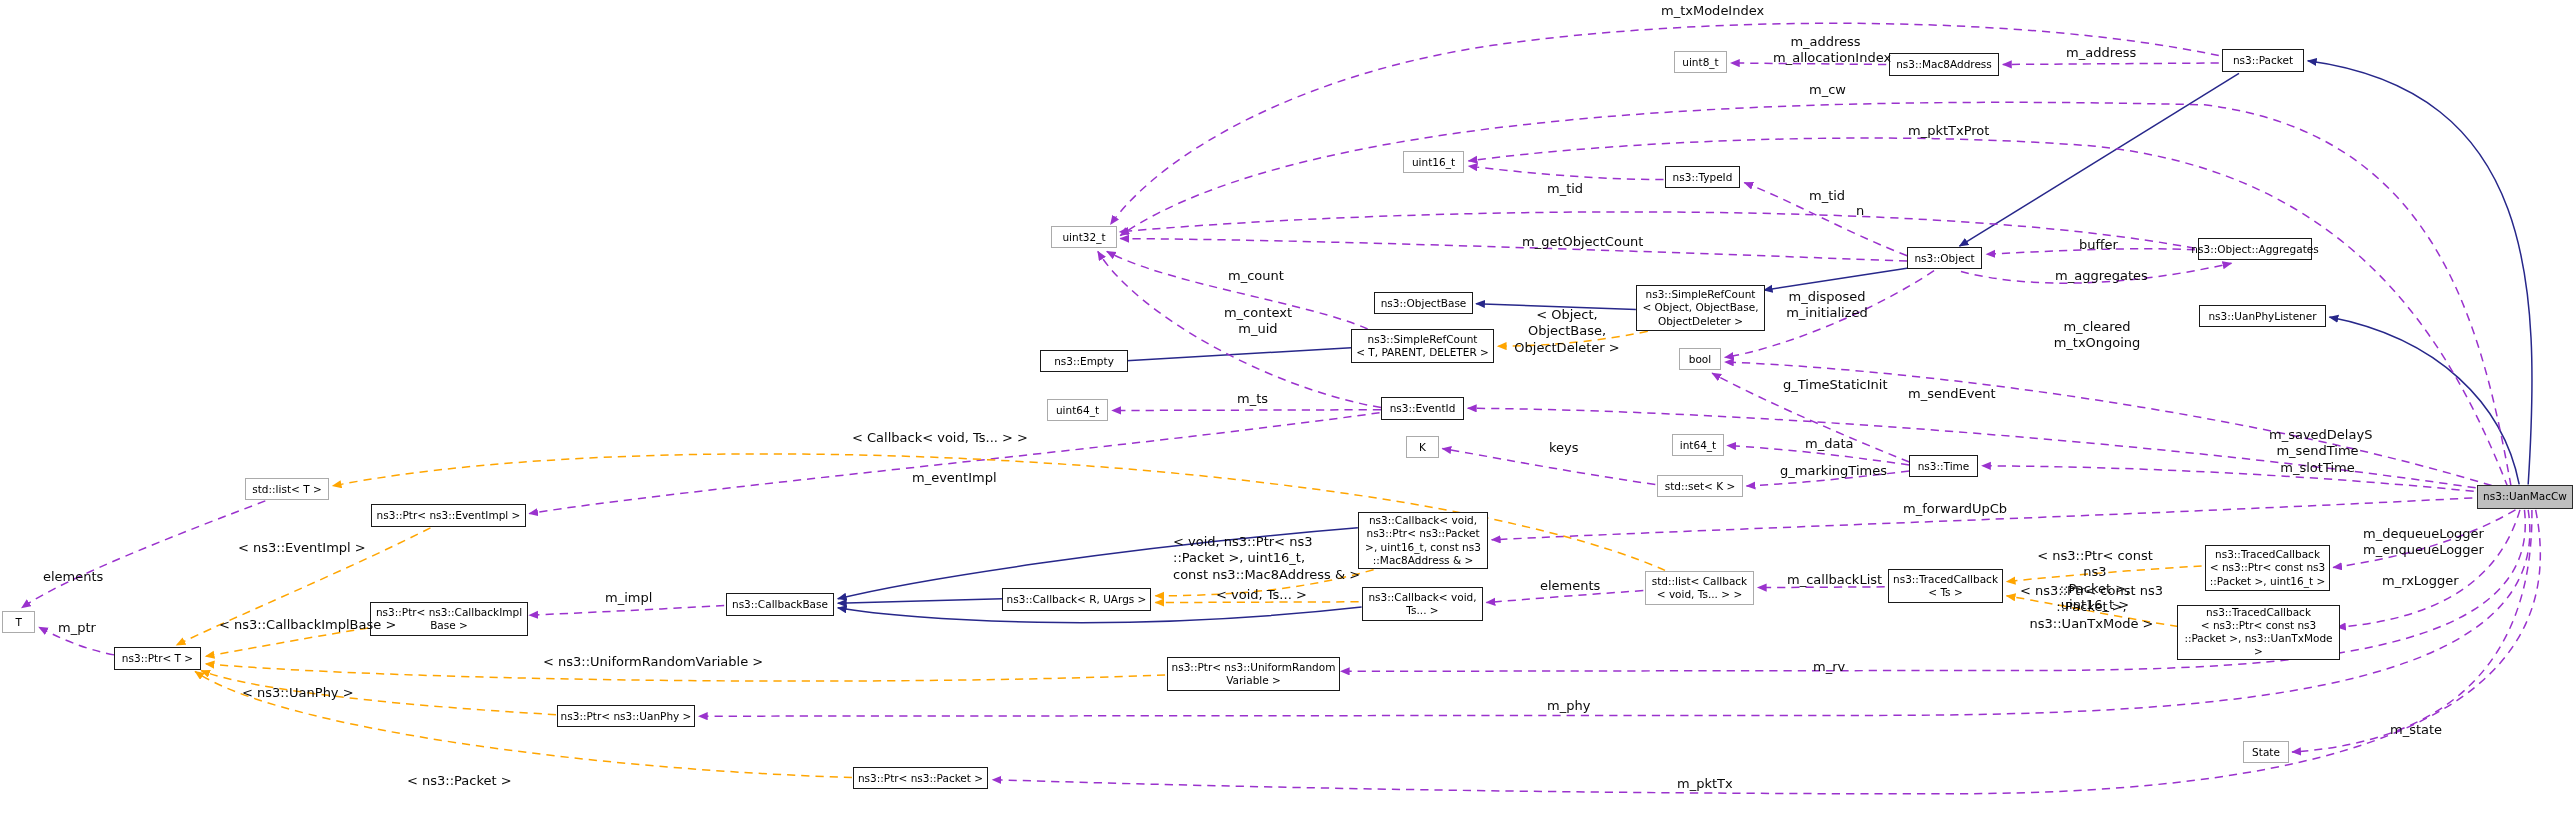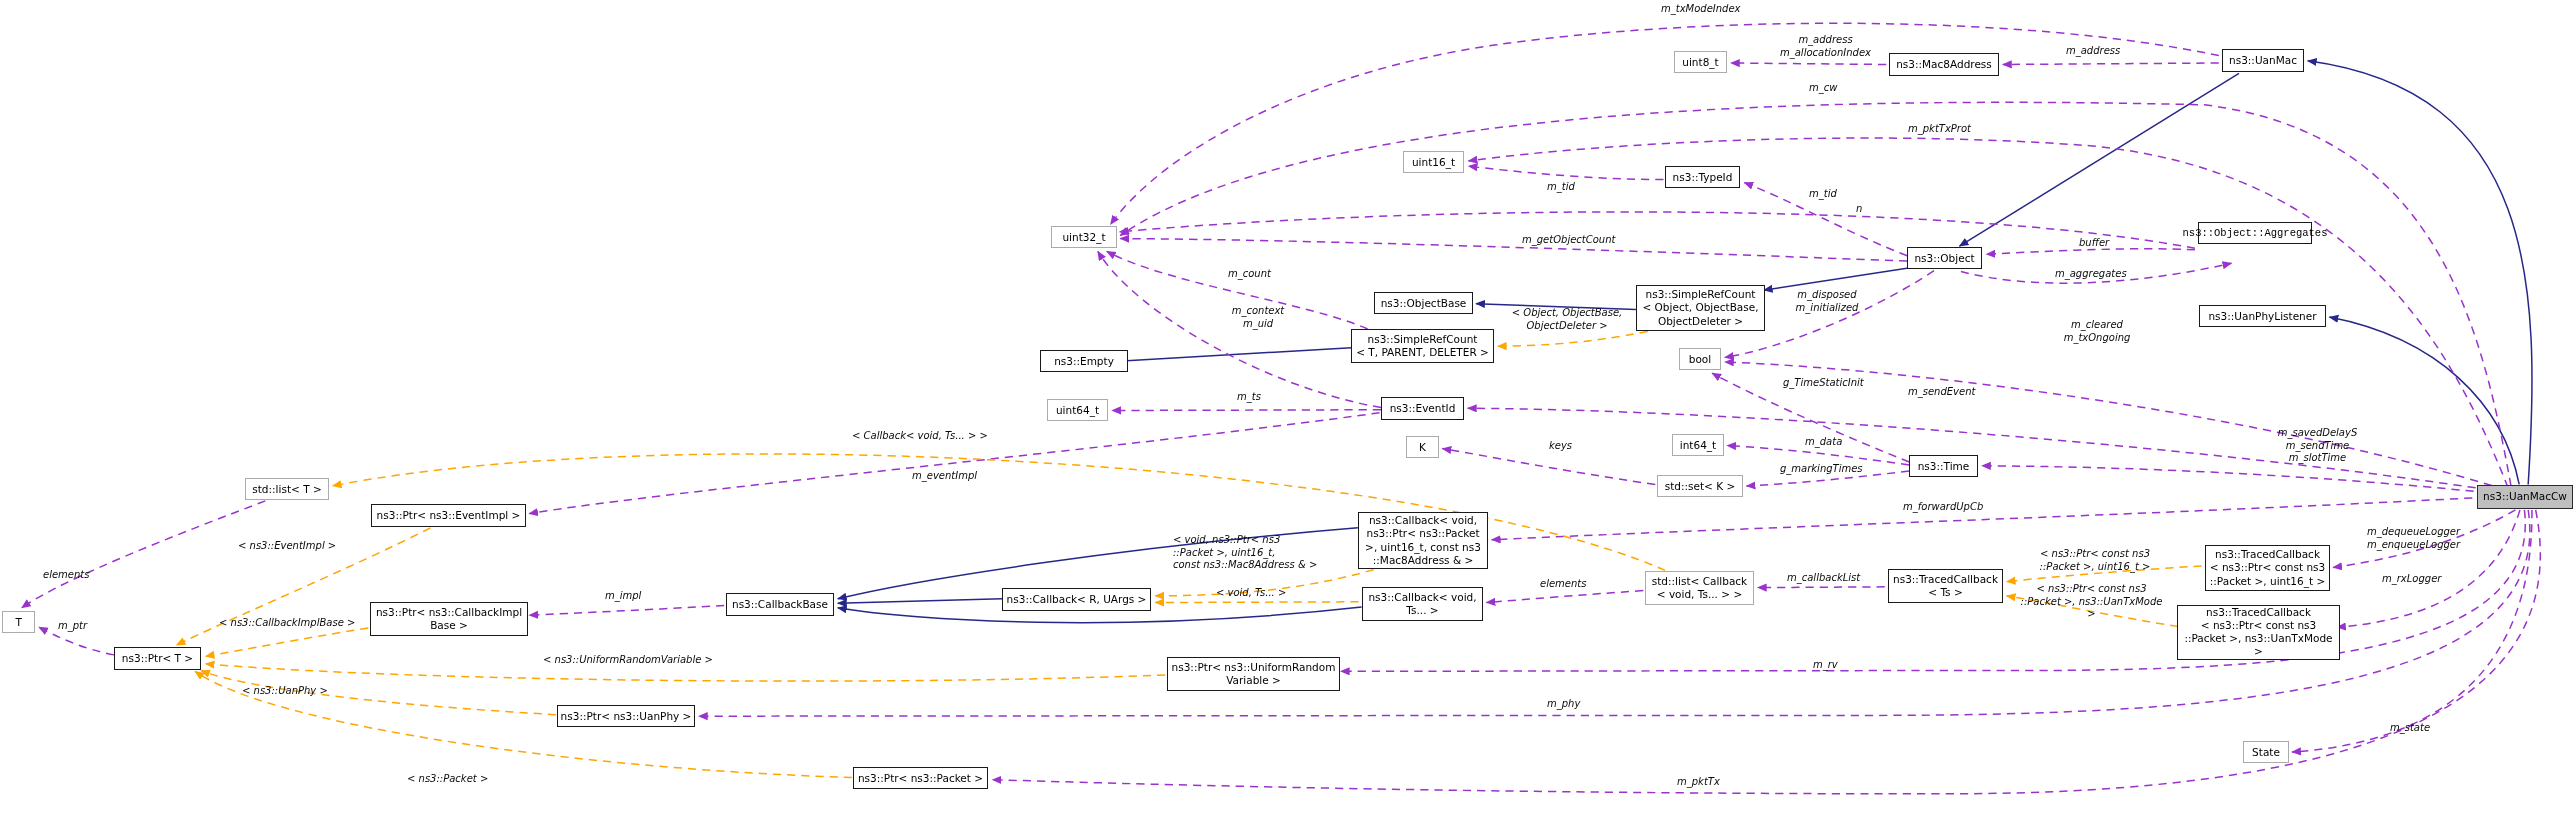--- a/index.html
+++ b/index.html
@@ -9,21 +9,21 @@
   .edge{fill:none;stroke-width:2;}
   .edge.inh{stroke:#27278a;}
   .edge.use{stroke:#9a32cd;stroke-dasharray:11,8;}
   .edge.tpl{stroke:#ffa500;stroke-dasharray:11,8;}
   .node{position:absolute;display:flex;align-items:center;justify-content:center;
         text-align:center;white-space:pre-line;box-sizing:border-box;background:#fff;
         font-size:10.5px;line-height:1.25;color:#000;padding:0 1.5px;}
   .node.doc{border:1.2px solid #1a1a1a;}
   .node.ext{border:1px solid #ababab;}
   .node.main{border:1.3px solid #2b2b2b;background:#bfbfbf;}
-  .elabel{position:absolute;white-space:pre-line;font-size:10px;line-height:1.25;color:#0a0a0a;font-style:italic;}
+  .elabel{position:absolute;white-space:pre-line;font-size:13px;line-height:1.25;color:#0a0a0a;}
   .elabel.center{text-align:center;}
 </style>
 </head>
 <body>
 
 <div id="canvas">
   <svg id="edges-svg" xmlns="http://www.w3.org/2000/svg" viewBox="0 0 3447 1094">
     <defs>
       <marker id="arr-inh" markerUnits="userSpaceOnUse" markerWidth="16" markerHeight="14" refX="12" refY="5.5" orient="auto">
         <path d="M0,0 L13,5.5 L0,11 z" fill="#27278a"></path>
@@ -86,26 +86,26 @@
       <path d="M 744,956 C 550,945 342,925 269,897" class="edge tpl" marker-end="url(#arr-tpl)"></path>
       <path d="M 1140,1040 C 800,1030 372,975 261,898" class="edge tpl" marker-end="url(#arr-tpl)"></path>
       <path d="M 1838,762 C 1740,790 1642,797 1546,797" class="edge tpl" marker-end="url(#arr-tpl)"></path>
       <path d="M 1818,805 L 1546,806" class="edge tpl" marker-end="url(#arr-tpl)"></path>
       <path d="M 2205,443 C 2120,460 2062,462 2004,463" class="edge tpl" marker-end="url(#arr-tpl)"></path>
       <path d="M 2946,757 C 2860,762 2762,770 2685,778" class="edge tpl" marker-end="url(#arr-tpl)"></path>
       <path d="M 2915,838 C 2830,825 2752,808 2685,797" class="edge tpl" marker-end="url(#arr-tpl)"></path>
     </svg>
 <div class="node ext" style="left: 1674px; top: 51px; width: 53px; min-height: 22.4px;">uint8_t</div>
     <div class="node doc" style="left: 1889px; top: 53px; width: 110px; min-height: 23px; text-align: right;">ns3::Mac8Address</div>
-    <div class="node doc" style="left: 2222px; top: 49px; width: 82px; min-height: 23px;">ns3::UanMac</div>
+    <div class="node doc" style="left: 2222px; top: 49px; width: 82px; min-height: 23px;">ns3::Packet</div>
     <div class="node ext" style="left: 1403px; top: 151px; width: 61px; min-height: 22.4px;">uint16_t</div>
     <div class="node doc" style="left: 1665px; top: 166px; width: 75px; min-height: 22.4px;">ns3::TypeId</div>
     <div class="node ext" style="left: 1051px; top: 226px; width: 66px; min-height: 22.4px;">uint32_t</div>
     <div class="node doc" style="left: 1907px; top: 247px; width: 75px; min-height: 22.4px;">ns3::Object</div>
-    <div class="node doc" style="left: 2198px; top: 222px; width: 114px; min-height: 22.4px; font-family: Liberation Mono, monospace;">ns3::Object::Aggregates</div>
+    <div class="node doc" style="left: 2198px; top: 238px; width: 114px; min-height: 22.4px;">ns3::Object::Aggregates</div>
     <div class="node doc" style="left: 2199px; top: 305px; width: 127px; min-height: 22.4px;">ns3::UanPhyListener</div>
     <div class="node doc" style="left: 1374px; top: 292px; width: 99px; min-height: 22.4px;">ns3::ObjectBase</div>
     <div class="node doc" style="left: 1636px; top: 285px; width: 129px; min-height: 46px;">ns3::SimpleRefCount
 &lt; Object, ObjectBase,
 ObjectDeleter &gt;</div>
     <div class="node doc" style="left: 1351px; top: 329px; width: 143px; min-height: 34px;">ns3::SimpleRefCount
 &lt; T, PARENT, DELETER &gt;</div>
     <div class="node doc" style="left: 1040px; top: 350px; width: 88px; min-height: 22.4px;">ns3::Empty</div>
     <div class="node ext" style="left: 1679px; top: 348px; width: 42px; min-height: 22.4px;">bool</div>
     <div class="node ext" style="left: 1047px; top: 399px; width: 61px; min-height: 22.4px;">uint64_t</div>

